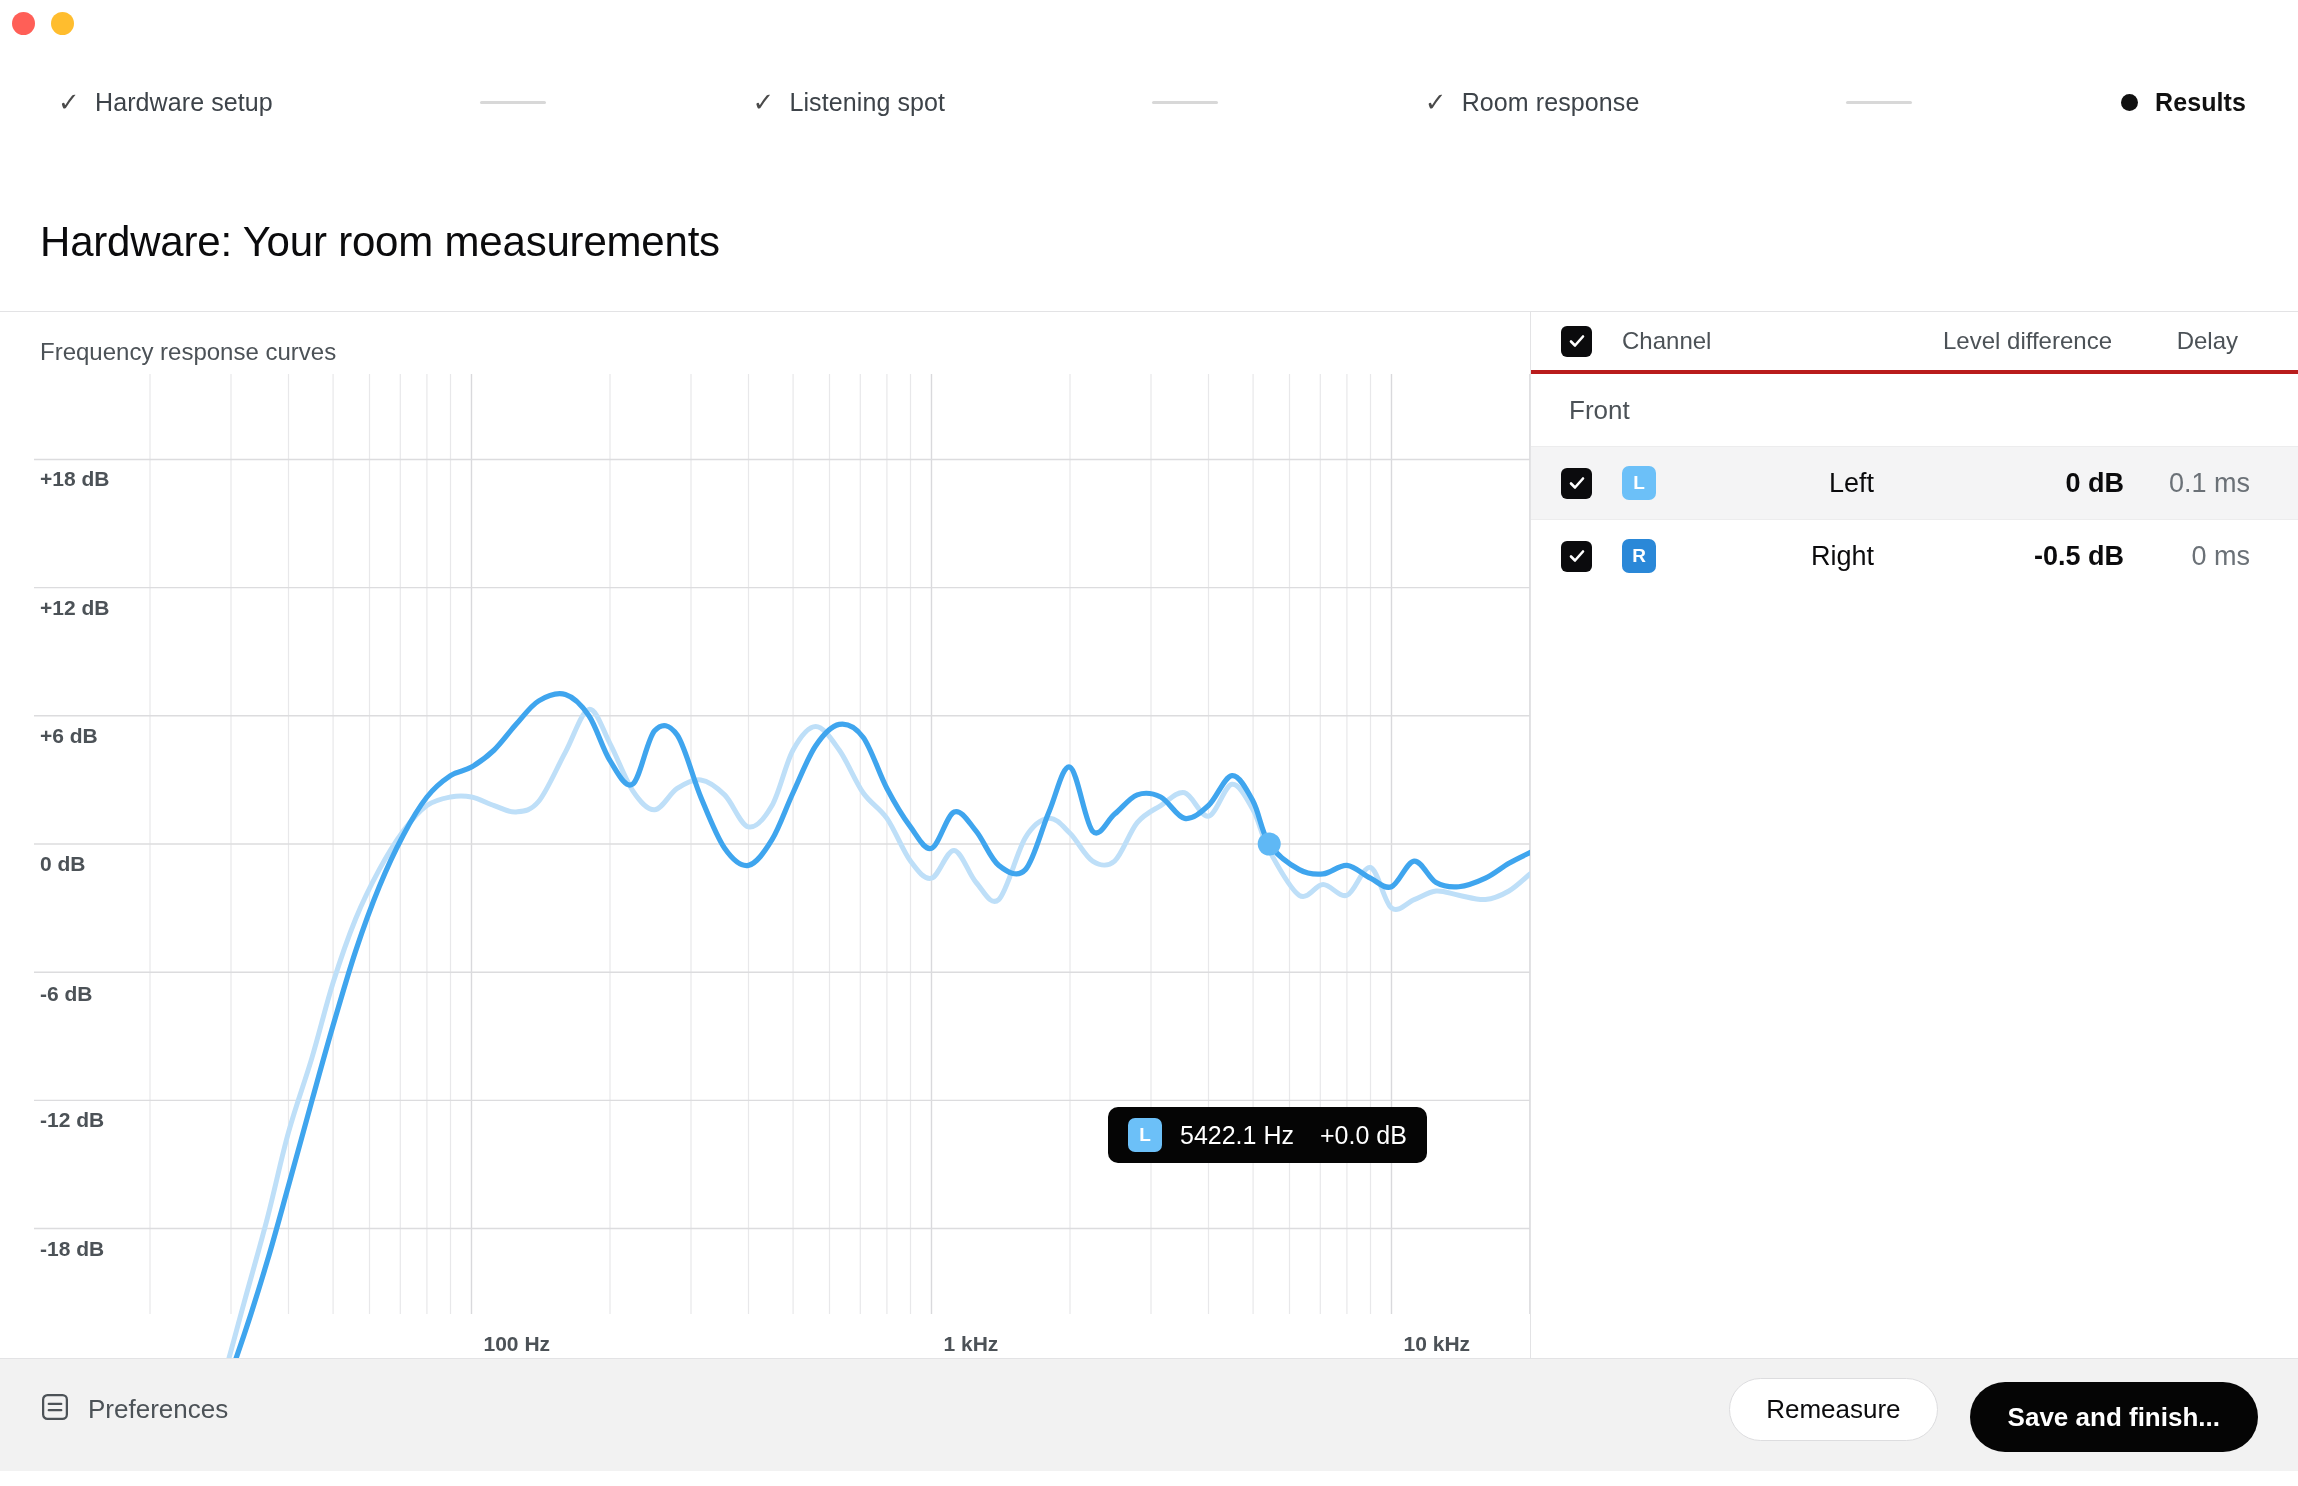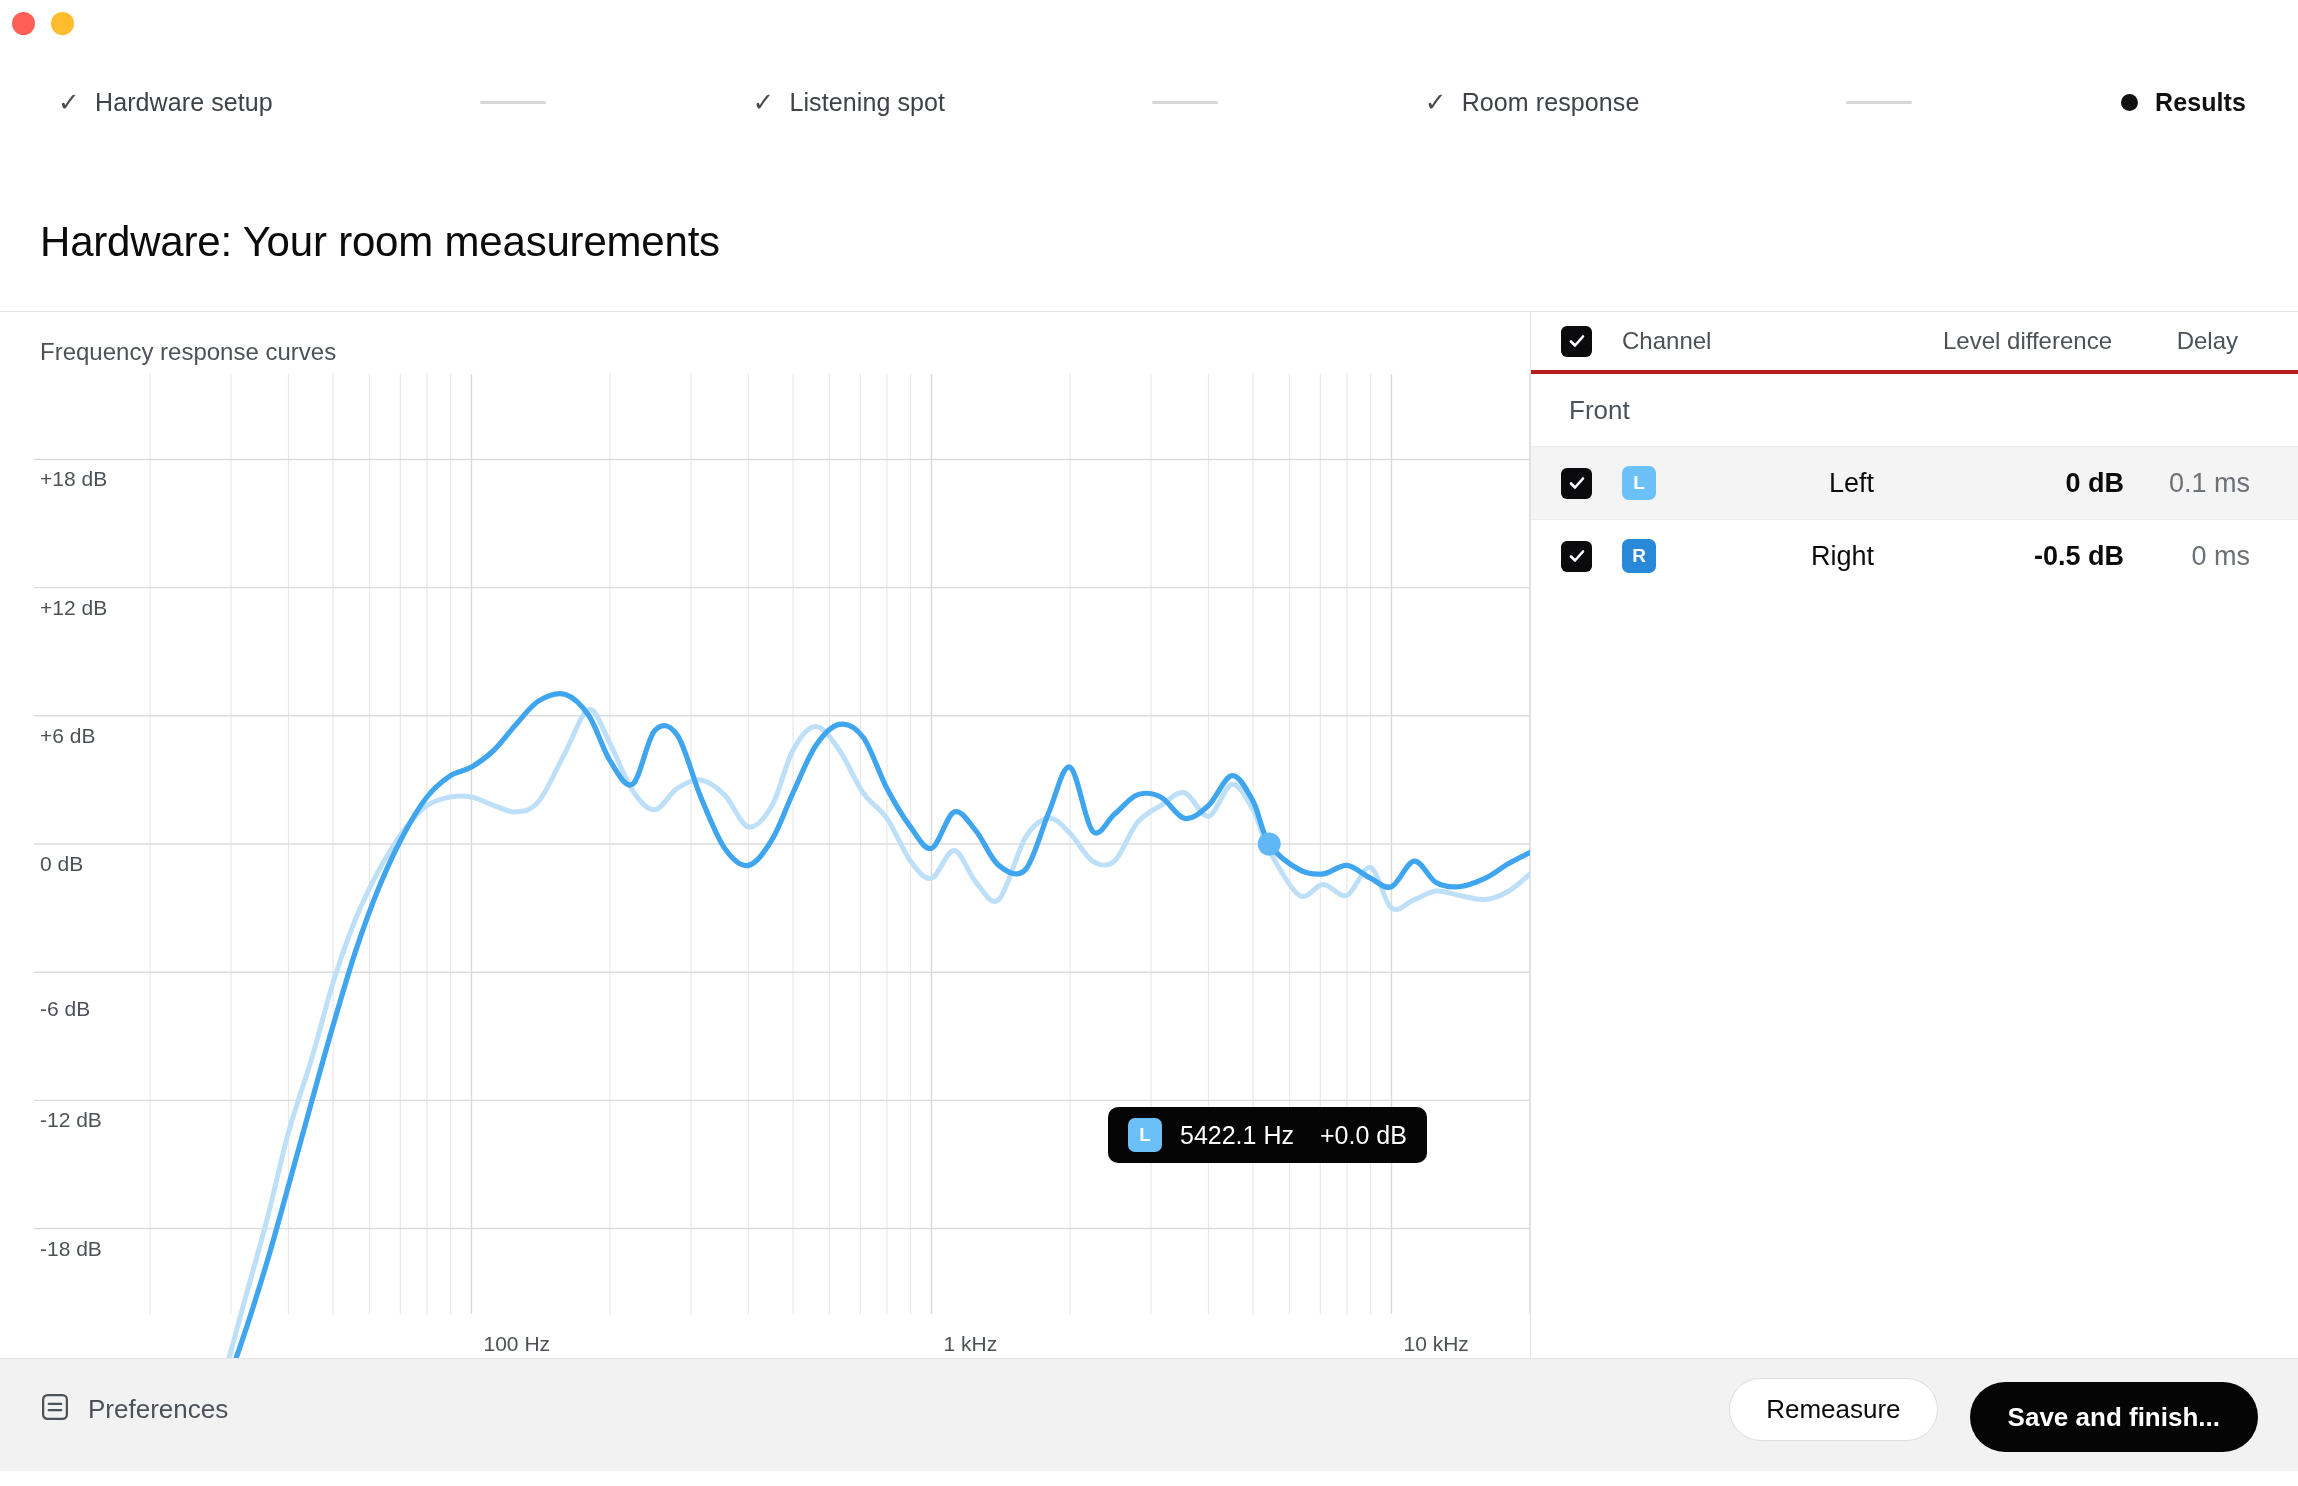--- a/index.html
+++ b/index.html
@@ -43,21 +43,21 @@
   
   .content {
     position:absolute; top:311px; left:0; width:2298px; height:1062px;
     display:flex; border-top:1px solid #e3e3e5;
   }
   .chart-pane { position:relative; width:1530px; height:1062px; background:#fff; overflow:hidden; }
   .chart-title {
     position:absolute; top:26px; left:40px; font-size:24px; color:#4c5257;
   }
   .plot-wrap {
-    position:absolute; top:62px; left:0; width:1530px; height:1000px; overflow:hidden;
+    position:absolute; top:62px; left:0; width:1530px; height:1000px; overflow:hidden;font-weight:bold;
   }
   .plot-wrap svg { display:block; }
 
   .ylabel {
     position:absolute; font-size:21px; color:#4c5257; left:40px;
   }
   .xlabel {
     position:absolute; font-size:21px; color:#4c5257; bottom:18px;
   }
 
@@ -220,21 +220,21 @@
               <line x1="34" y1="854.5" x2="1530" y2="854.5" stroke="#dcdcde" stroke-width="1.4"></line>
             </g>
             <path d="M 150.00 1217.73 C 156.07 1201.70, 175.22 1153.64, 186.42 1121.59 C 197.63 1089.55, 207.64 1057.50, 217.22 1025.45 C 226.80 993.41, 235.53 959.58, 243.90 929.32 C 252.26 899.05, 260.00 872.35, 267.43 843.86 C 274.86 815.38, 281.04 785.11, 288.47 758.41 C 295.90 731.70, 304.57 708.56, 312.00 683.64 C 319.43 658.71, 325.77 632.01, 333.05 608.86 C 340.33 585.72, 348.00 563.64, 355.69 544.77 C 363.39 525.90, 371.32 510.23, 379.22 495.64 C 387.12 481.04, 395.15 467.86, 403.11 457.18 C 411.06 446.50, 419.05 437.24, 426.95 431.55 C 434.84 425.85, 443.05 424.42, 450.48 423.00 C 457.91 421.58, 464.24 421.58, 471.53 423.00 C 478.81 424.42, 486.74 429.05, 494.17 431.55 C 501.60 434.04, 508.68 438.67, 516.10 437.95 C 523.53 437.24, 530.53 437.24, 538.75 427.27 C 546.96 417.30, 557.05 393.45, 565.42 378.14 C 573.79 362.83, 581.52 336.83, 588.95 335.41 C 596.38 333.98, 602.72 356.06, 610.00 369.59 C 617.28 383.12, 625.21 405.55, 632.64 416.59 C 640.07 427.63, 647.15 436.17, 654.58 435.82 C 662.01 435.46, 669.52 419.44, 677.22 414.45 C 684.91 409.47, 692.85 404.84, 700.75 405.91 C 708.65 406.98, 716.68 413.03, 724.63 420.86 C 732.59 428.70, 740.58 451.13, 748.47 452.91 C 756.37 454.69, 764.57 444.36, 772.00 431.55 C 779.43 418.73, 785.77 389.17, 793.05 376.00 C 800.33 362.83, 808.00 352.50, 815.69 352.50 C 823.39 352.50, 831.32 364.96, 839.22 376.00 C 847.12 387.04, 855.15 407.33, 863.11 418.73 C 871.06 430.12, 879.05 432.97, 886.95 444.36 C 894.84 455.76, 903.05 477.12, 910.48 487.09 C 917.91 497.06, 924.24 505.96, 931.53 504.18 C 938.81 502.40, 946.74 475.70, 954.17 476.41 C 961.60 477.12, 968.68 500.27, 976.10 508.45 C 983.53 516.64, 990.53 533.02, 998.75 525.55 C 1006.96 518.07, 1017.05 477.12, 1025.42 463.59 C 1033.79 450.06, 1041.52 445.08, 1048.95 444.36 C 1056.38 443.65, 1062.72 452.20, 1070.00 459.32 C 1077.28 466.44, 1085.21 482.46, 1092.64 487.09 C 1100.07 491.72, 1107.15 493.50, 1114.58 487.09 C 1122.01 480.68, 1129.52 457.89, 1137.22 448.64 C 1144.91 439.38, 1152.85 436.53, 1160.75 431.55 C 1168.65 426.56, 1176.68 416.95, 1184.63 418.73 C 1192.59 420.51, 1200.58 443.65, 1208.47 442.23 C 1216.37 440.80, 1224.57 411.25, 1232.00 410.18 C 1239.43 409.11, 1246.85 424.78, 1253.05 435.82 C 1259.26 446.86, 1261.54 462.17, 1269.24 476.41 C 1276.93 490.65, 1290.25 515.58, 1299.22 521.27 C 1308.20 526.97, 1315.15 510.59, 1323.11 510.59 C 1331.06 510.59, 1339.05 524.12, 1346.95 521.27 C 1354.84 518.42, 1363.05 491.36, 1370.48 493.50 C 1377.91 495.64, 1384.24 528.75, 1391.53 534.09 C 1398.81 539.43, 1406.74 528.39, 1414.17 525.55 C 1421.60 522.70, 1428.68 517.71, 1436.10 517.00 C 1443.53 516.29, 1450.53 519.85, 1458.75 521.27 C 1466.96 522.70, 1477.05 526.26, 1485.42 525.55 C 1493.79 524.83, 1501.52 521.27, 1508.95 517.00 C 1516.38 512.73, 1526.49 502.76, 1530.00 499.91" fill="none" stroke="#BEDFF8" stroke-width="5" stroke-linecap="round" stroke-linejoin="round"></path>
             <path d="M 150.00 1196.36 C 156.07 1182.12, 175.22 1137.61, 186.42 1110.91 C 197.63 1084.20, 207.64 1061.06, 217.22 1036.14 C 226.80 1011.21, 235.53 986.29, 243.90 961.36 C 252.26 936.44, 260.00 911.52, 267.43 886.59 C 274.86 861.67, 281.04 838.52, 288.47 811.82 C 295.90 785.11, 304.57 753.07, 312.00 726.36 C 319.43 699.66, 325.77 676.52, 333.05 651.59 C 340.33 626.67, 348.00 599.96, 355.69 576.82 C 363.39 553.67, 371.32 531.95, 379.22 512.73 C 387.12 493.50, 395.15 476.41, 403.11 461.45 C 411.06 446.50, 419.05 432.97, 426.95 423.00 C 434.84 413.03, 443.05 406.62, 450.48 401.64 C 457.91 396.65, 464.24 397.36, 471.53 393.09 C 478.81 388.82, 486.74 383.12, 494.17 376.00 C 501.60 368.88, 508.68 358.55, 516.10 350.36 C 523.53 342.17, 530.53 331.85, 538.75 326.86 C 546.96 321.88, 557.05 317.96, 565.42 320.45 C 573.79 322.95, 581.52 330.78, 588.95 341.82 C 596.38 352.86, 602.72 375.29, 610.00 386.68 C 617.28 398.08, 625.21 415.17, 632.64 410.18 C 640.07 405.20, 647.15 364.96, 654.58 356.77 C 662.01 348.58, 669.52 350.01, 677.22 361.05 C 684.91 372.08, 692.85 404.13, 700.75 423.00 C 708.65 441.87, 716.68 462.88, 724.63 474.27 C 732.59 485.67, 740.58 492.79, 748.47 491.36 C 756.37 489.94, 764.57 477.83, 772.00 465.73 C 779.43 453.62, 785.77 434.39, 793.05 418.73 C 800.33 403.06, 808.00 383.12, 815.69 371.73 C 823.39 360.33, 831.32 351.79, 839.22 350.36 C 847.12 348.94, 855.15 352.50, 863.11 363.18 C 871.06 373.86, 879.05 399.50, 886.95 414.45 C 894.84 429.41, 903.05 442.94, 910.48 452.91 C 917.91 462.88, 924.24 476.77, 931.53 474.27 C 938.81 471.78, 946.74 440.80, 954.17 437.95 C 961.60 435.11, 968.68 448.28, 976.10 457.18 C 983.53 466.08, 990.53 484.95, 998.75 491.36 C 1006.96 497.77, 1017.05 504.54, 1025.42 495.64 C 1033.79 486.73, 1041.52 455.05, 1048.95 437.95 C 1056.38 420.86, 1062.72 389.89, 1070.00 393.09 C 1077.28 396.30, 1085.21 449.35, 1092.64 457.18 C 1100.07 465.02, 1107.15 446.14, 1114.58 440.09 C 1122.01 434.04, 1129.52 423.71, 1137.22 420.86 C 1144.91 418.02, 1152.85 419.08, 1160.75 423.00 C 1168.65 426.92, 1176.68 442.94, 1184.63 444.36 C 1192.59 445.79, 1200.58 438.67, 1208.47 431.55 C 1216.37 424.42, 1224.57 402.35, 1232.00 401.64 C 1239.43 400.92, 1246.85 415.88, 1253.05 427.27 C 1259.26 438.67, 1261.54 458.61, 1269.24 470.00 C 1276.93 481.39, 1290.25 490.65, 1299.22 495.64 C 1308.20 500.62, 1315.15 500.62, 1323.11 499.91 C 1331.06 499.20, 1339.05 490.65, 1346.95 491.36 C 1354.84 492.08, 1363.05 500.62, 1370.48 504.18 C 1377.91 507.74, 1384.24 515.58, 1391.53 512.73 C 1398.81 509.88, 1406.74 487.80, 1414.17 487.09 C 1421.60 486.38, 1428.68 504.18, 1436.10 508.45 C 1443.53 512.73, 1450.53 513.44, 1458.75 512.73 C 1466.96 512.02, 1477.05 508.10, 1485.42 504.18 C 1493.79 500.27, 1501.52 493.50, 1508.95 489.23 C 1516.38 484.95, 1526.49 480.33, 1530.00 478.55" fill="none" stroke="#3FA5EE" stroke-width="5.2" stroke-linecap="round" stroke-linejoin="round"></path>
             <circle cx="1269.2" cy="470.0" r="11.5" fill="#5FB8F5"></circle>
           </svg>
       <div class="ylabel" style="top: 93.4545px;">+18 dB</div>
           <div class="ylabel" style="top: 221.636px;">+12 dB</div>
           <div class="ylabel" style="top: 349.818px;">+6 dB</div>
           <div class="ylabel" style="top: 478px;">0 dB</div>
-          <div class="ylabel" style="top: 623px;">-6 dB</div>
+          <div class="ylabel" style="top: 608px;">-6 dB</div>
           <div class="ylabel" style="top: 734.364px;">-12 dB</div>
           <div class="ylabel" style="top: 862.545px;">-18 dB</div>
           <div class="xlabel" style="left: 483.526px;">100 Hz</div>
           <div class="xlabel" style="left: 943.526px;">1 kHz</div>
           <div class="xlabel" style="left: 1403.53px;">10 kHz</div>
         </div>
 
       <div class="tooltip">
         <span class="tt-badge">L</span>
         <span class="tt-text">

